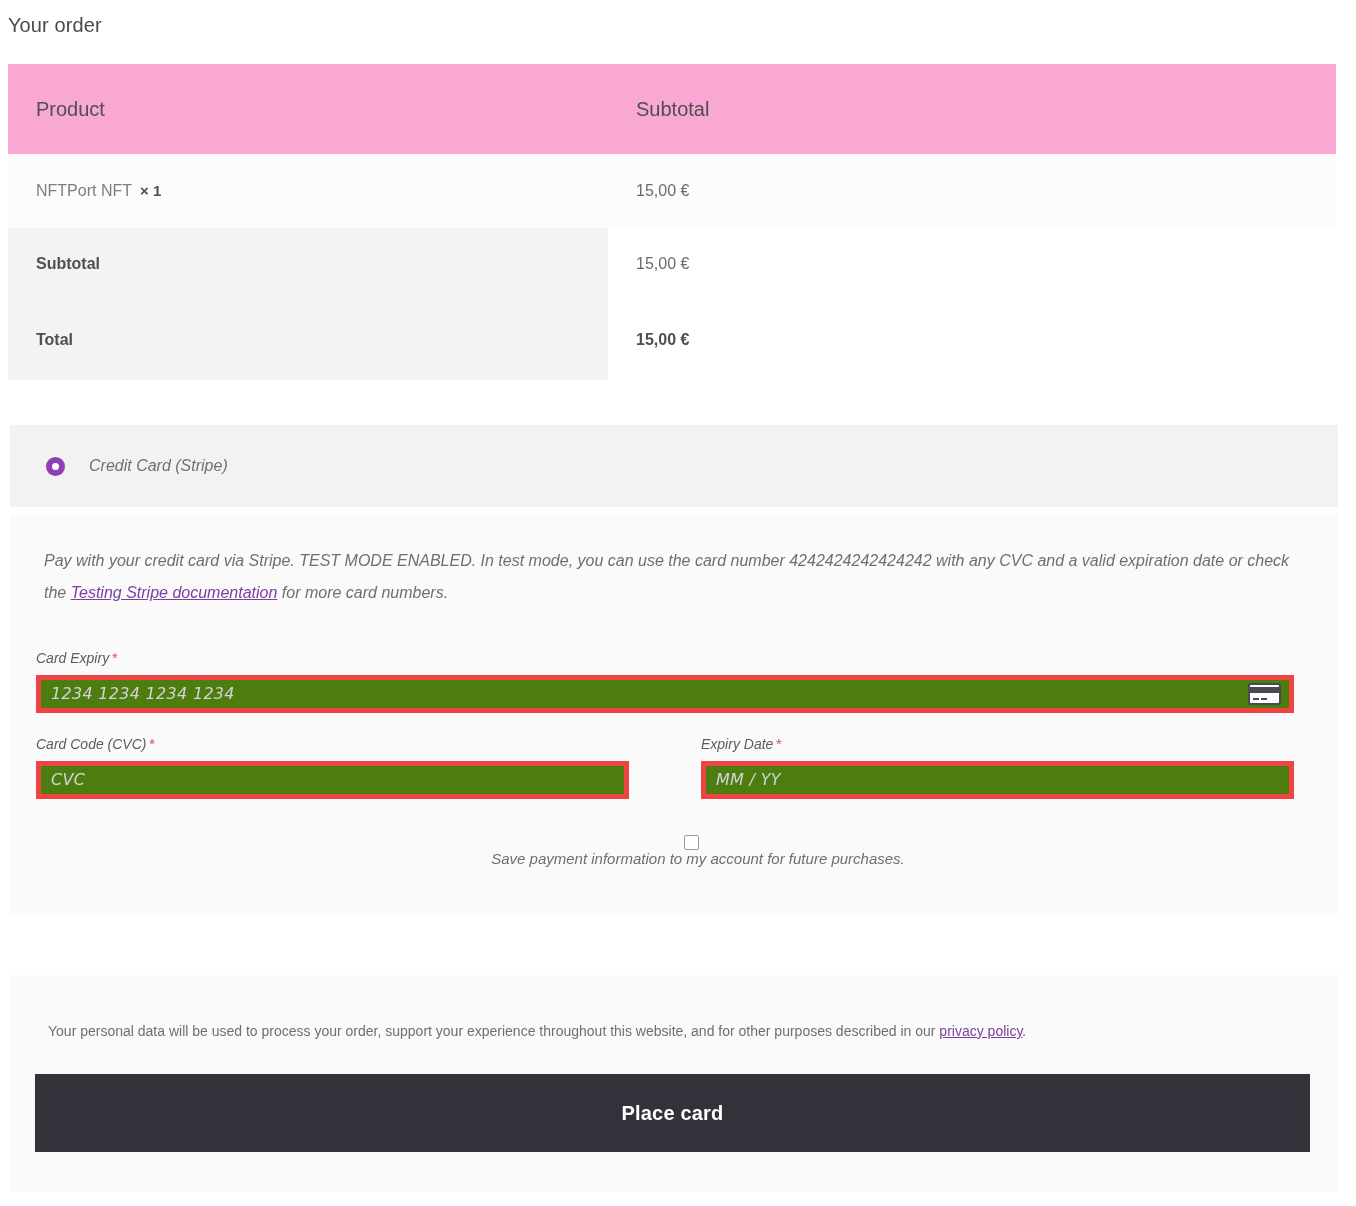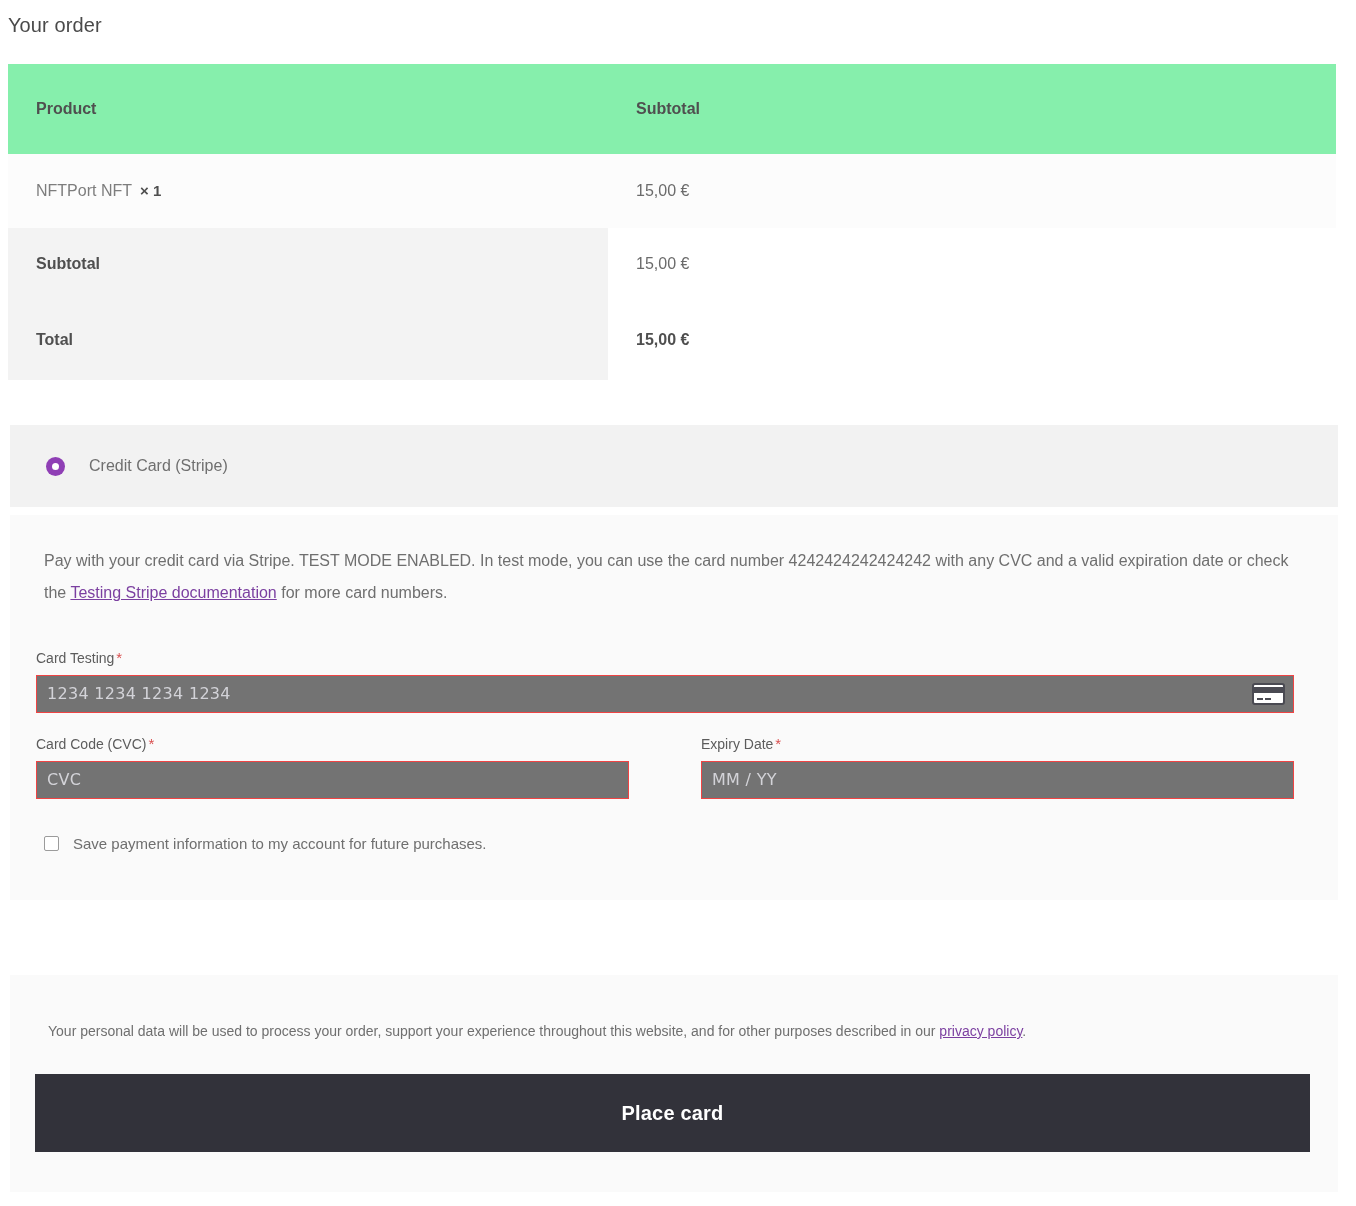--- a/index.html
+++ b/index.html
@@ -39,24 +39,24 @@
   .order-table td {
     text-align: left;
     vertical-align: middle;
     padding: 0;
     border: none;
   }
   .col-product { width: 600px; }
   .col-subtotal { width: 728px; }
 
   .order-table thead th {
-    background: #86efac;
+    background: #f9a8d4;
     height: 90px;
-    font-size: 16px;
-    font-weight: 700;
+    font-size: 20px;
+    font-weight: 400;
     color: #4f4f4f;
   }
   .order-table thead th.th-product { padding-left: 28px; }
   .order-table thead th.th-subtotal { padding-left: 28px; }
 
   .cart-row td {
     background: #fcfcfc;
     height: 74px;
     font-size: 16px;
     font-weight: 400;
@@ -86,20 +86,21 @@
   }
   .totals-row.grand td.cell-label { height: 80px; }
   .totals-row.grand td.cell-value { font-weight: 700; color: #4f4f4f; }
 
   
   .payment-box {
     position: absolute;
     left: 10px;
     top: 425px;
     width: 1328px;
+    font-style: italic;
   }
   .payment-head {
     background: #f2f2f2;
     height: 82px;
     display: flex;
     align-items: center;
     padding-left: 36px;
     box-sizing: border-box;
   }
   .radio-outer {
@@ -144,22 +145,22 @@
 
   .field-label {
     font-size: 14px;
     color: #5c5c5c;
     margin: 0 0 9px 0;
     display: block;
   }
   .req { color: #d94f4f; font-size: 15px; margin-left: 2px; }
 
   .stripe-field {
-    background: #737373;
-    border: 1px solid #ef4444;
+    background: #4d7c0f;
+    border: 5px solid #ef4444;
     height: 38px;
     box-sizing: border-box;
     display: flex;
     align-items: center;
     padding: 0 10px;
     position: relative;
   }
   .stripe-ph {
     font-family: "DejaVu Sans", sans-serif;
     font-size: 16px;
@@ -202,20 +203,21 @@
     display: flex;
     padding: 22px 44px 0 26px;
     gap: 72px;
   }
   .row-two > div { flex: 1; min-width: 0; }
 
   .save-row {
     display: flex;
     align-items: center;
     padding: 36px 0 0 34px;
+    flex-direction: column;
   }
   .save-check {
     width: 15px;
     height: 15px;
     border: 1px solid #9b9b9b;
     border-radius: 2px;
     background: #fff;
     box-sizing: border-box;
     flex: none;
   }
@@ -304,21 +306,21 @@
       <span class="radio-inner"></span>
     </span>
     <span class="payment-title">Credit Card (Stripe)</span>
   </div>
 
   <div class="payment-body">
 
     <p class="payment-desc"><span>Pay with your credit card via Stripe. TEST MODE ENABLED. In test mode, you can use the card number 4242424242424242 with any CVC and a valid expiration date or check the </span><a href="#">Testing Stripe documentation</a><span> for more card numbers.</span></p>
 
     <div class="row-cardnumber">
-      <label class="field-label"><span>Card Testing</span><span class="req">*</span></label>
+      <label class="field-label"><span>Card Expiry</span><span class="req">*</span></label>
       <div class="stripe-field">
         <span class="stripe-ph">1234 1234 1234 1234</span>
         <span class="card-brand-icon">
           <span class="stripe-band"></span>
           <span class="dash d1"></span>
           <span class="dash d2"></span>
         </span>
       </div>
     </div>
 

